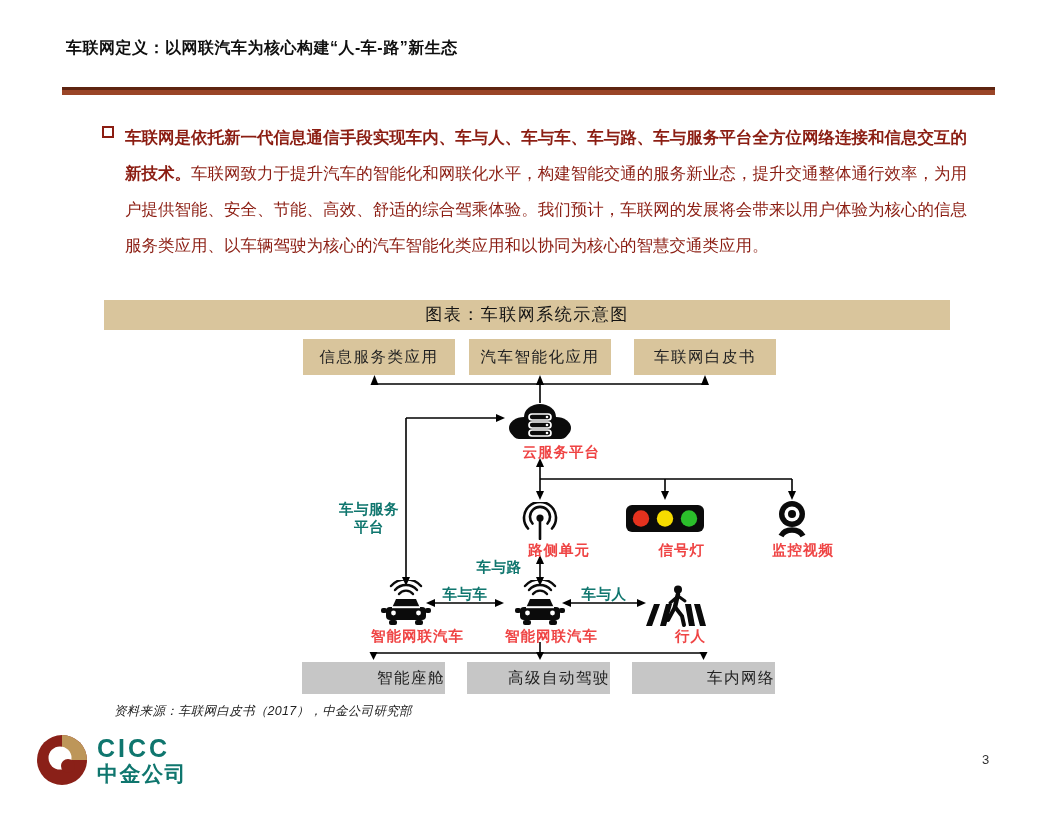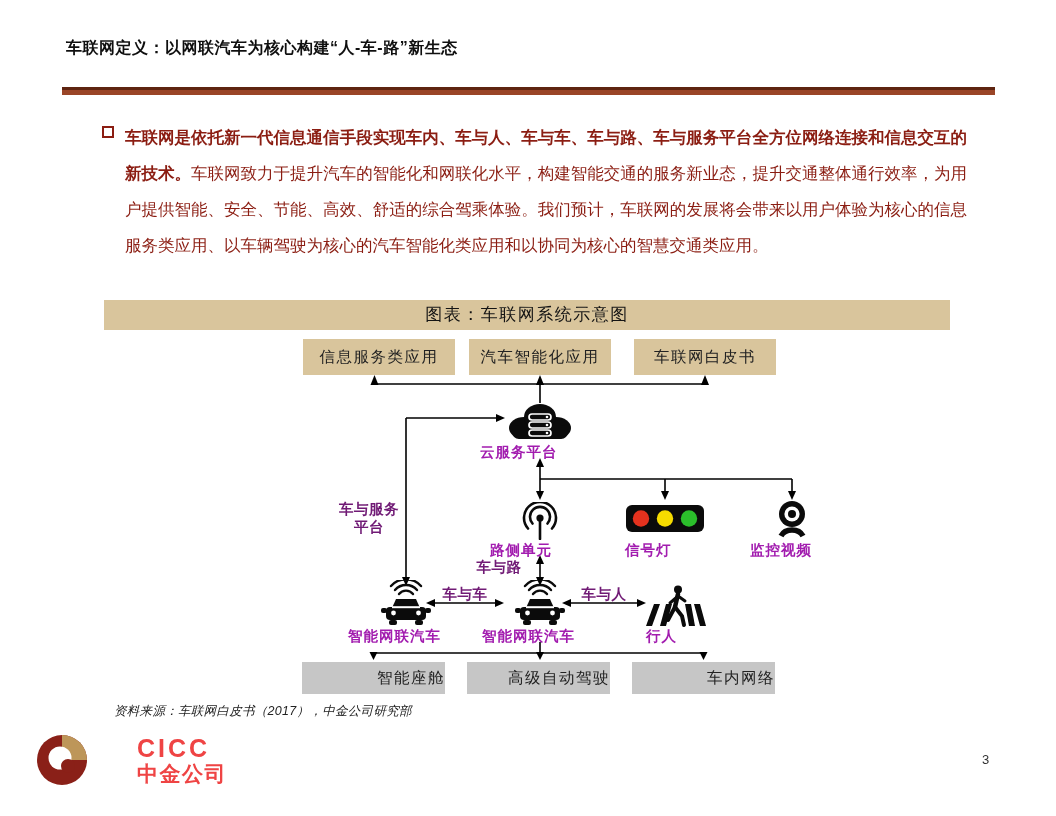--- a/index.html
+++ b/index.html
@@ -19,32 +19,32 @@
   .bullet{position:absolute;left:-23px;top:7px;width:8px;height:8px;border:2px solid #8B1D12;background:#fff;}
 
   
   .figure{position:absolute;left:98px;top:296px;width:860px;height:412px;}
   .fig-header{position:absolute;left:6px;top:4px;width:846px;height:30px;background:#D9C59C;
               font-weight:400;font-size:17px;color:#141414;text-align:center;line-height:30px;letter-spacing:1.5px;}
   .tanbox{position:absolute;top:43px;height:36px;background:#D9C59C;color:#222;
           font-size:15.5px;text-align:center;line-height:36px;letter-spacing:1.5px;}
   .graybox{position:absolute;top:366px;height:32px;background:#C6C6C6;color:#222;
            font-size:15.5px;text-align:right;line-height:32px;letter-spacing:1.5px;}
-  .nodelabel{position:absolute;font-weight:700;font-size:14.5px;color:#a21caf;text-align:left;letter-spacing:1px;}
-  .linklabel{position:absolute;font-weight:700;font-size:14.5px;color:#701a75;text-align:center;
+  .nodelabel{position:absolute;font-weight:700;font-size:14.5px;color:#ef4444;text-align:right;letter-spacing:1px;}
+  .linklabel{position:absolute;font-weight:700;font-size:14.5px;color:#0f766e;text-align:center;
              white-space:pre-line;line-height:18px;letter-spacing:.5px;}
   .wires{position:absolute;left:0;top:0;}
   .wires path{stroke:#000;stroke-width:1.6;fill:none;}
   .wires polygon{fill:#000;stroke:none;}
   .icon{position:absolute;}
 
   
   .source{position:absolute;left:114px;top:703px;font-size:12.5px;font-style:italic;color:#222;letter-spacing:.3px;}
   .logo{position:absolute;left:35px;top:733px;}
-  .logo-text{position:absolute;left:97px;top:735px;color:#ef4444;font-weight:700;margin-left:40px;}
+  .logo-text{position:absolute;left:97px;top:735px;color:#0f766e;font-weight:700;}
   .logo-cicc{font-size:25px;line-height:26px;letter-spacing:3px;}
   .logo-cn{font-size:21px;line-height:25px;letter-spacing:1.5px;}
   .pageno{position:absolute;left:982px;top:752px;font-size:13px;color:#333;}
 </style>
 </head>
 <body>
 
 <div class="page">
 
   <div class="slide-title">车联网定义：以网联汽车为核心构建“人-车-路”新生态</div>

